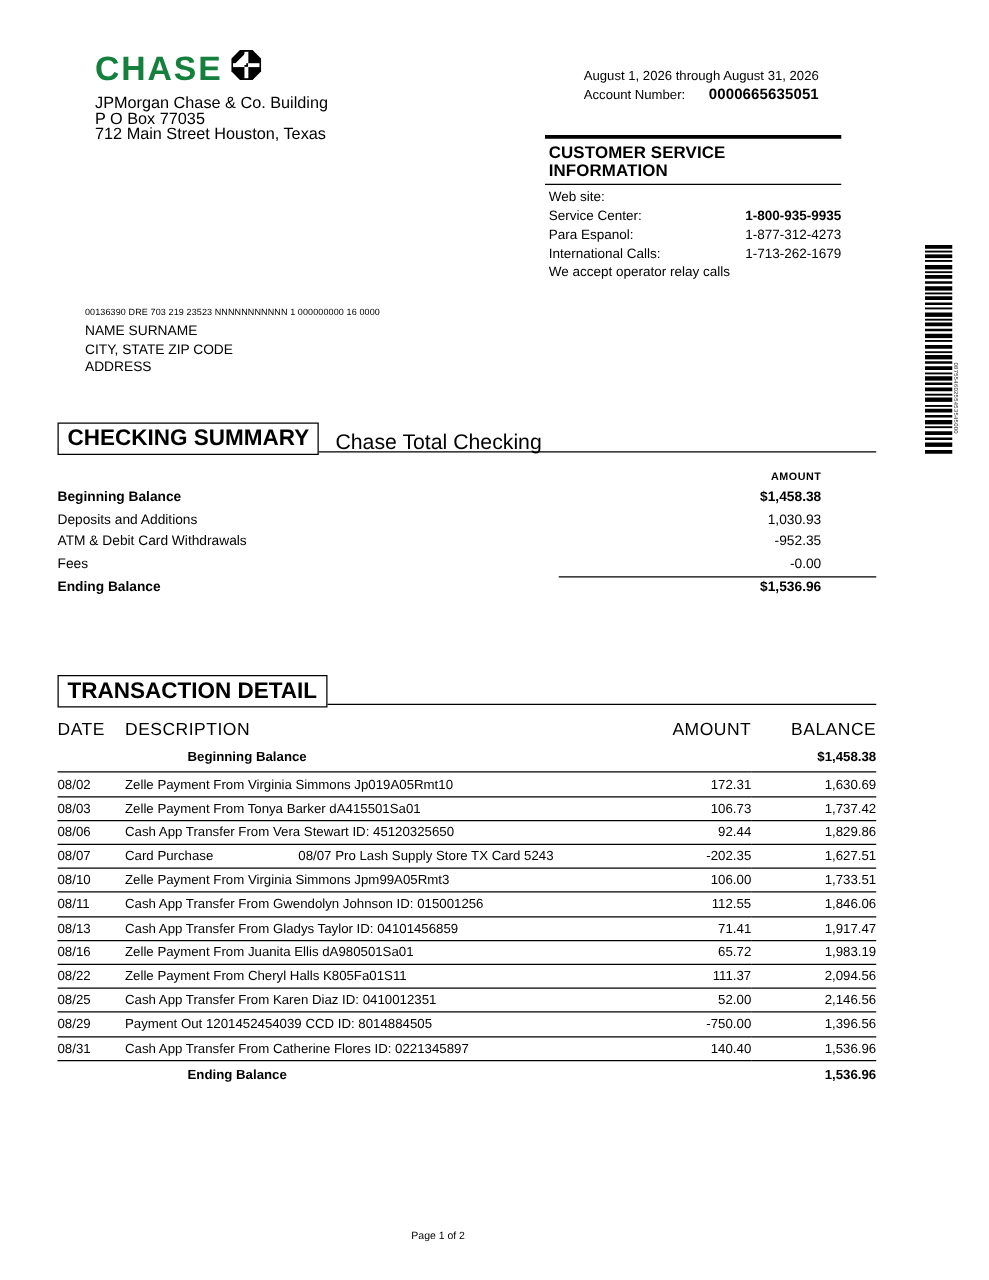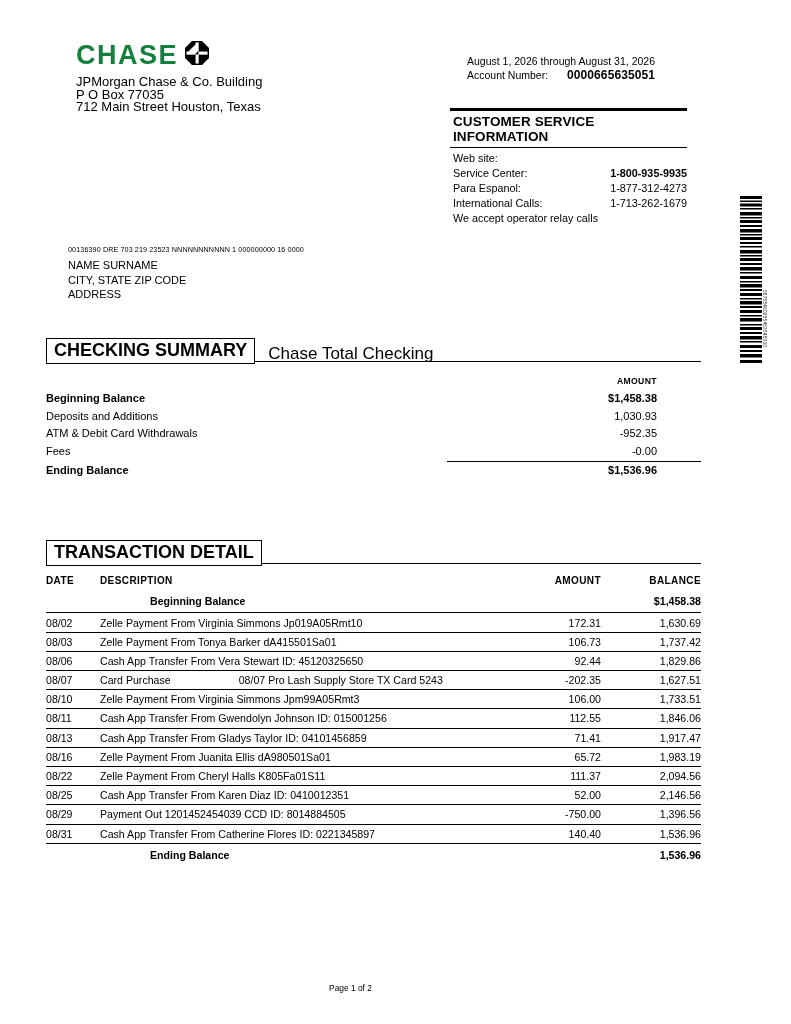--- a/index.html
+++ b/index.html
@@ -71,21 +71,21 @@
   .acct-row .lbl { width: 100px; }
   .acct-row .val {
     font-weight: bold;
     font-size: 12px;
     letter-spacing: 0.1px;
   }
 
   
   .csi {
     position: absolute;
-    left: 450px;
+    left: 436px;
     top: 108px;
     width: 237px;
   }
   .csi-title {
     border-top: 3px solid #000;
     border-bottom: 1.5px solid #000;
     font-size: 13.5px;
     font-weight: bold;
     padding: 3px 0 3px 3px;
     letter-spacing: 0.1px;
@@ -218,22 +218,22 @@
     width: 100%;
     border-collapse: collapse;
     margin-top: 9px;
     table-layout: fixed;
   }
   .td-table col.c-date { width: 54px; }
   .td-table col.c-desc { width: auto; }
   .td-table col.c-amt  { width: 105px; }
   .td-table col.c-bal  { width: 100px; }
   .td-table th {
-    font-size: 10px;
-    font-weight: bold;
+    font-size: 14px;
+    font-weight: normal;
     letter-spacing: 0.4px;
     text-align: left;
     padding: 0 0 4px 0;
     vertical-align: bottom;
   }
   .td-table th.r { text-align: right; }
   .td-table td {
     font-size: 10.6px;
     padding: 3.1px 0 3.1px 0;
     line-height: 12px;

